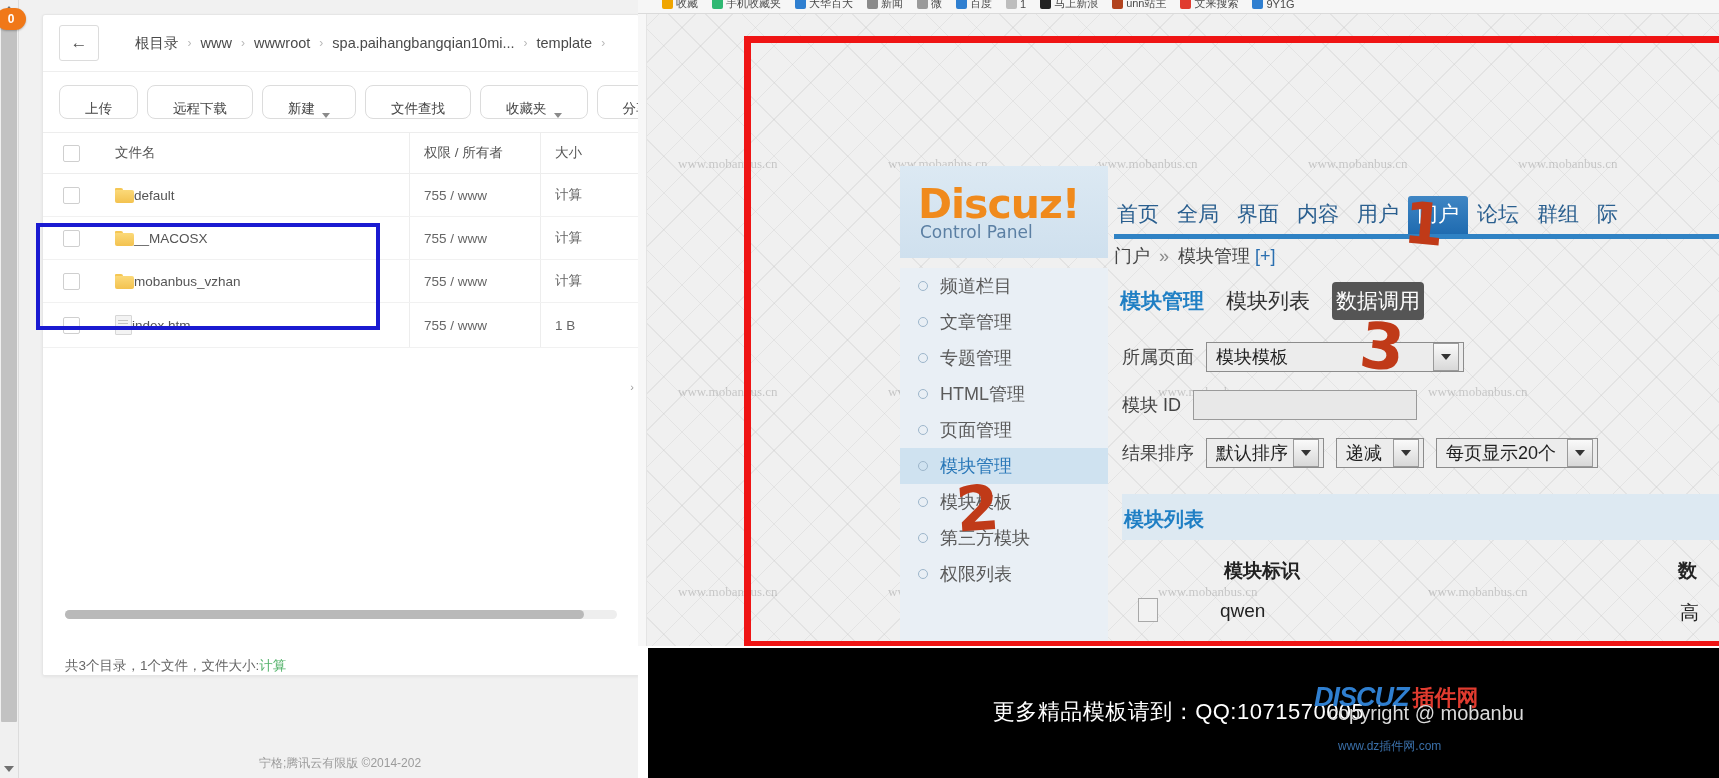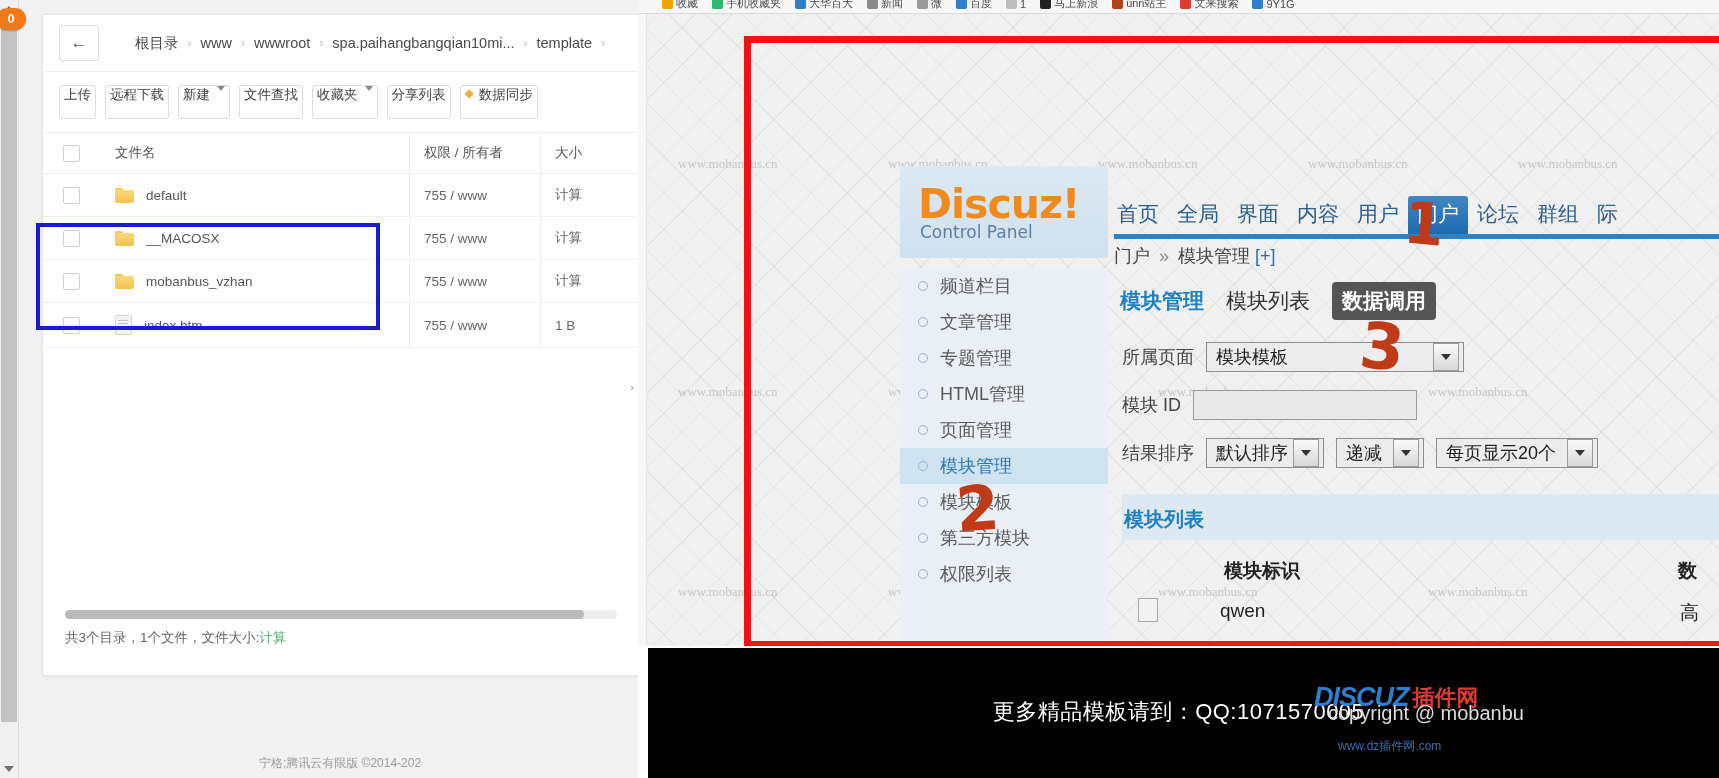--- a/index.html
+++ b/index.html
@@ -46,58 +46,58 @@
     display:flex;align-items:center;justify-content:center;color:#555;font-size:17px;cursor:pointer;
     margin-right:12px;
   }
   #breadcrumb{display:flex;align-items:center;font-size:14.5px;color:#4a4a4a;white-space:nowrap;overflow:hidden;margin-left:24px;}
   #breadcrumb .crumb{cursor:pointer;}
   #breadcrumb .sep{margin:0 9px;color:#b9b9b9;font-size:12px;}
 
   
   #toolbar{height:60px;display:flex;align-items:center;gap:9px;padding:0 16px;}
   .tb-btn{
-    height:32px;padding:0 4px;border:1px solid #dcdcdc;border-radius:3px;background:#fff;
-    display:flex;align-items:flex-start;gap:5px;font-size:13.5px;color:#444;cursor:pointer;white-space:nowrap;
+    height:32px;padding:0 25px;border:1px solid #dcdcdc;border-radius:8px;background:#fff;
+    display:flex;align-items:flex-end;gap:5px;font-size:13.5px;color:#444;cursor:pointer;white-space:nowrap;
   }
   .tb-btn .caret{width:0;height:0;border-left:4px solid transparent;border-right:4px solid transparent;border-top:5px solid #8a8a8a;margin-left:2px;}
   .gem{color:#e8b33c;font-size:12px;}
 
   
   #file-table{width:100%;border-collapse:collapse;table-layout:fixed;}
   #file-table th{
     font-weight:normal;font-size:13.5px;color:#555;text-align:left;
     padding:11px 0;border-top:1px solid #ededed;border-bottom:1px solid #ededed;background:#fff;
   }
   #file-table td{padding:12px 0;border-bottom:1px solid #f1f1f1;font-size:13.5px;color:#666;}
   .col-check{width:52px;padding-left:20px !important;}
   .col-name{width:auto;}
   .col-perm{width:116px;}
   .col-size{width:84px;}
   .vline{border-left:1px solid #ededed;}
   .cb{width:15px;height:15px;border:1px solid #cfcfcf;border-radius:2px;background:#fff;display:inline-block;vertical-align:middle;cursor:pointer;}
-  .nm{display:flex;align-items:center;gap:12px;}
+  .nm{display:flex;align-items:center;}
   .ico-folder{
     width:19px;height:15px;position:relative;flex:0 0 auto;
   }
   .ico-folder:before{content:"";position:absolute;left:0;top:0;width:8px;height:3px;background:#f5c754;border-radius:1px 2px 0 0;}
   .ico-folder:after{content:"";position:absolute;left:0;top:2px;width:19px;height:13px;background:linear-gradient(180deg,#fbd979,#f3c24f);border-radius:1px 2px 2px 2px;}
   .ico-file{
     width:15px;height:18px;flex:0 0 auto;background:#f3f3f3;border:1px solid #d6d6d6;border-radius:1px;position:relative;
   }
   .ico-file:before{content:"";position:absolute;left:2px;top:4px;right:3px;height:1px;background:#c3c3c3;box-shadow:0 3px 0 #c3c3c3,0 6px 0 #c3c3c3,0 9px 0 #c3c3c3;}
   .calc-link{color:#53b26a;cursor:pointer;}
   .nm-text{color:#555;}
 
   
   #table-hscroll{position:absolute;left:22px;right:22px;bottom:56px;height:9px;background:#eee;border-radius:5px;}
   #table-hscroll-thumb{width:94%;height:9px;background:#b9b9b9;border-radius:5px;}
 
   
-  #fm-footer{position:absolute;left:0;right:0;bottom:0;height:46px;display:flex;align-items:flex-start;padding-left:22px;font-size:13.5px;color:#666;background:#fff;}
+  #fm-footer{position:absolute;left:0;right:0;bottom:0;height:46px;display:flex;align-items:flex-end;padding-left:22px;font-size:13.5px;color:#666;background:#fff;}
 
   
   #blue-highlight{
     position:absolute;left:36px;top:223px;width:336px;height:99px;
     border:4px solid #1a1ad1;pointer-events:none;z-index:10;
   }
 
   
   #panel-collapse-handle{
     position:absolute;left:626px;top:378px;width:12px;height:18px;
@@ -162,21 +162,21 @@
 
   #discuz-sidebar{position:absolute;left:0;top:102px;width:208px;height:378px;background:#e9eff5;}
   .side-item{display:flex;align-items:center;gap:12px;height:36px;padding-left:18px;font-size:18px;color:#5a5a5a;cursor:pointer;white-space:nowrap;}
   .side-item .bullet{width:8px;height:8px;border:1.5px solid #9db6cb;border-radius:50%;flex:0 0 auto;}
   .side-item.active{background:#cfe2f0;color:#2a78b8;}
 
   #discuz-content{position:absolute;left:208px;top:102px;width:612px;height:378px;}
   #module-tabs{position:absolute;left:12px;top:14px;display:flex;align-items:center;gap:22px;}
   .mtab{font-size:21px;color:#333;cursor:pointer;white-space:nowrap;}
   .mtab.current{color:#1f7fc4;font-weight:bold;}
-  .mtab.chip{background:#555;color:#fff;font-weight:bold;padding:5px 10px;border-radius:4px;}
+  .mtab.chip{background:#555;color:#fff;font-weight:normal;padding:5px 4px;border-radius:4px;}
 
   .form-row{position:absolute;display:flex;align-items:center;gap:12px;left:14px;}
   .form-label{font-size:18px;color:#444;white-space:nowrap;}
   .sel{
     height:30px;border:1px solid #8c8c8c;background:#ececec;display:flex;align-items:center;
     font-size:18px;color:#222;padding:0 4px 0 9px;box-sizing:border-box;
   }
   .sel .sel-arrow{
     width:24px;height:26px;margin-left:auto;border:1px solid #9a9a9a;background:linear-gradient(180deg,#fafafa,#d8d8d8);
     display:flex;align-items:center;justify-content:center;

